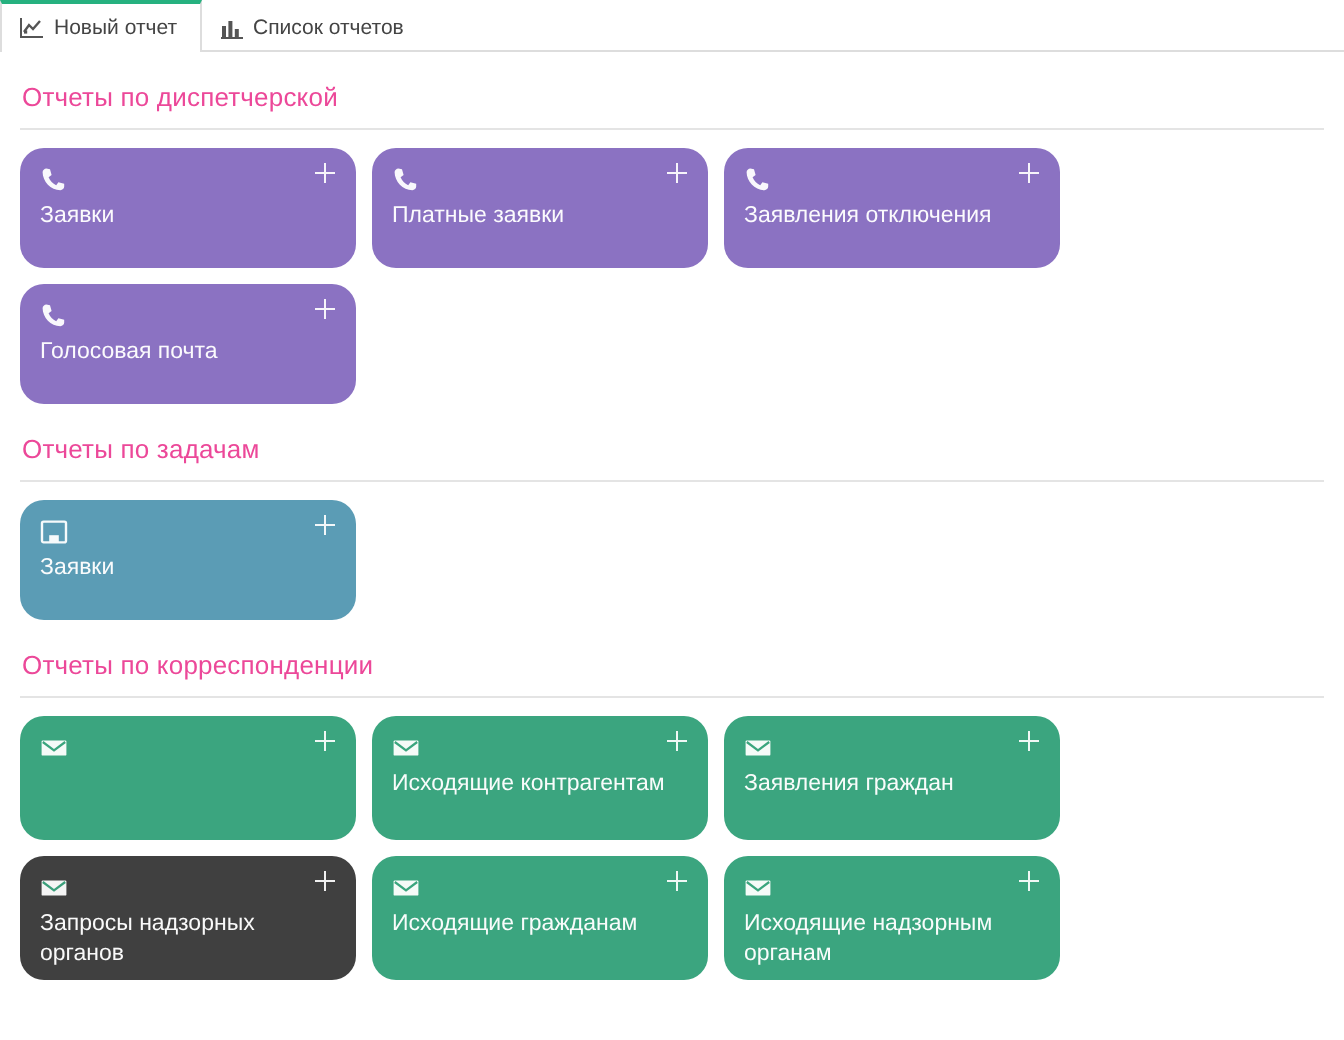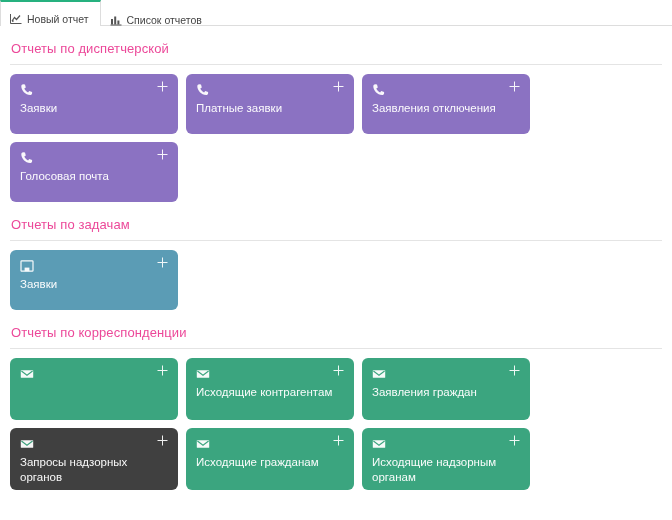--- a/index.html
+++ b/index.html
@@ -16,21 +16,21 @@
   
   .tabbar {
     display: flex;
     align-items: stretch;
     height: 26px;
     border-bottom: 1px solid #dddddd;
     background: #ffffff;
   }
   .tab {
     display: flex;
-    align-items: flex-end;
+    align-items: center;
     gap: 5px;
     padding: 0 11px 0 9px;
     font-size: 10.5px;
     color: #444444;
     height: 26px;
     border-top: 2px solid transparent;
     cursor: pointer;
     white-space: nowrap;
     position: relative;
   }
@@ -77,21 +77,21 @@
   
   .card-grid {
     display: flex;
     flex-wrap: wrap;
     gap: 8px;
     width: 528px;
   }
   .card {
     width: 168px;
     height: 60px;
-    border-radius: 6px;
+    border-radius: 12px;
     position: relative;
     padding: 8px 10px 0 10px;
     cursor: pointer;
     color: #ffffff;
     overflow: hidden;
   }
   .card.tall { height: 62px; }
 
   .card-icon {
     position: absolute;

